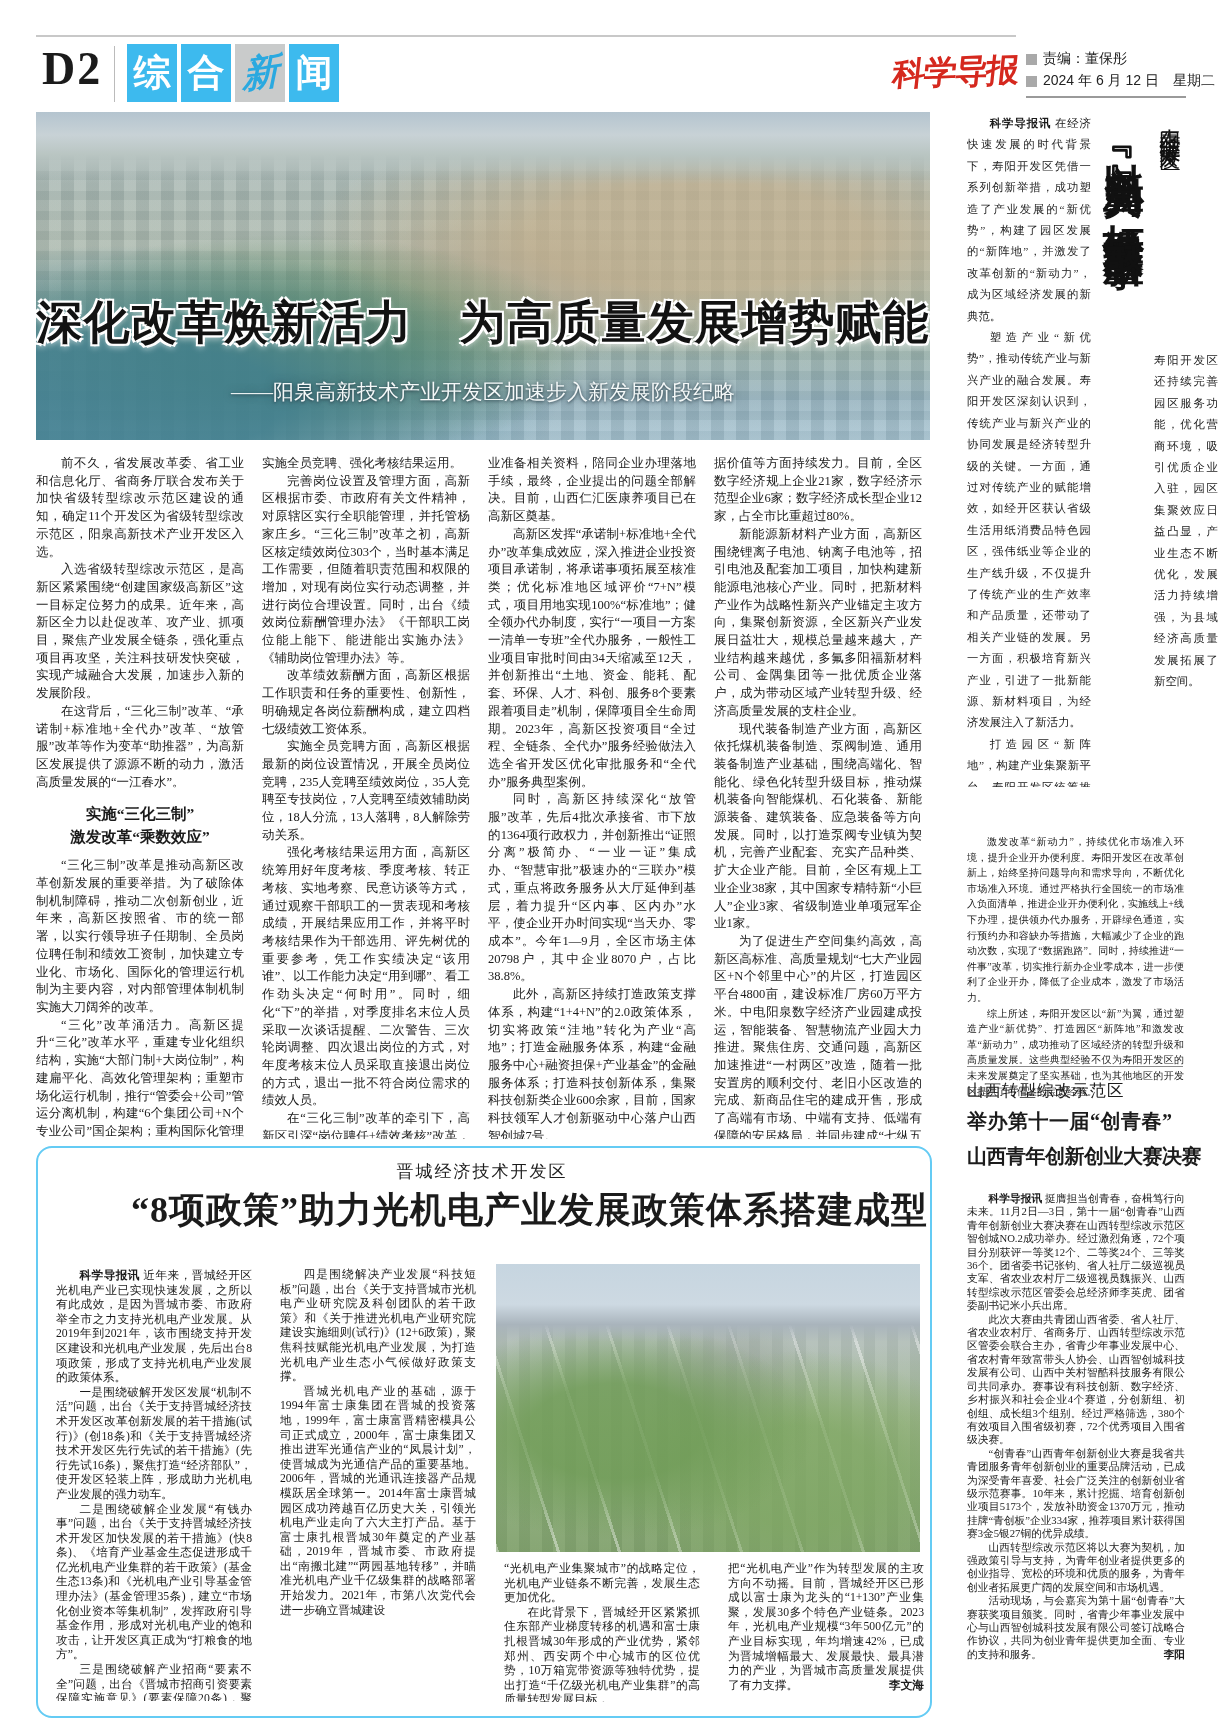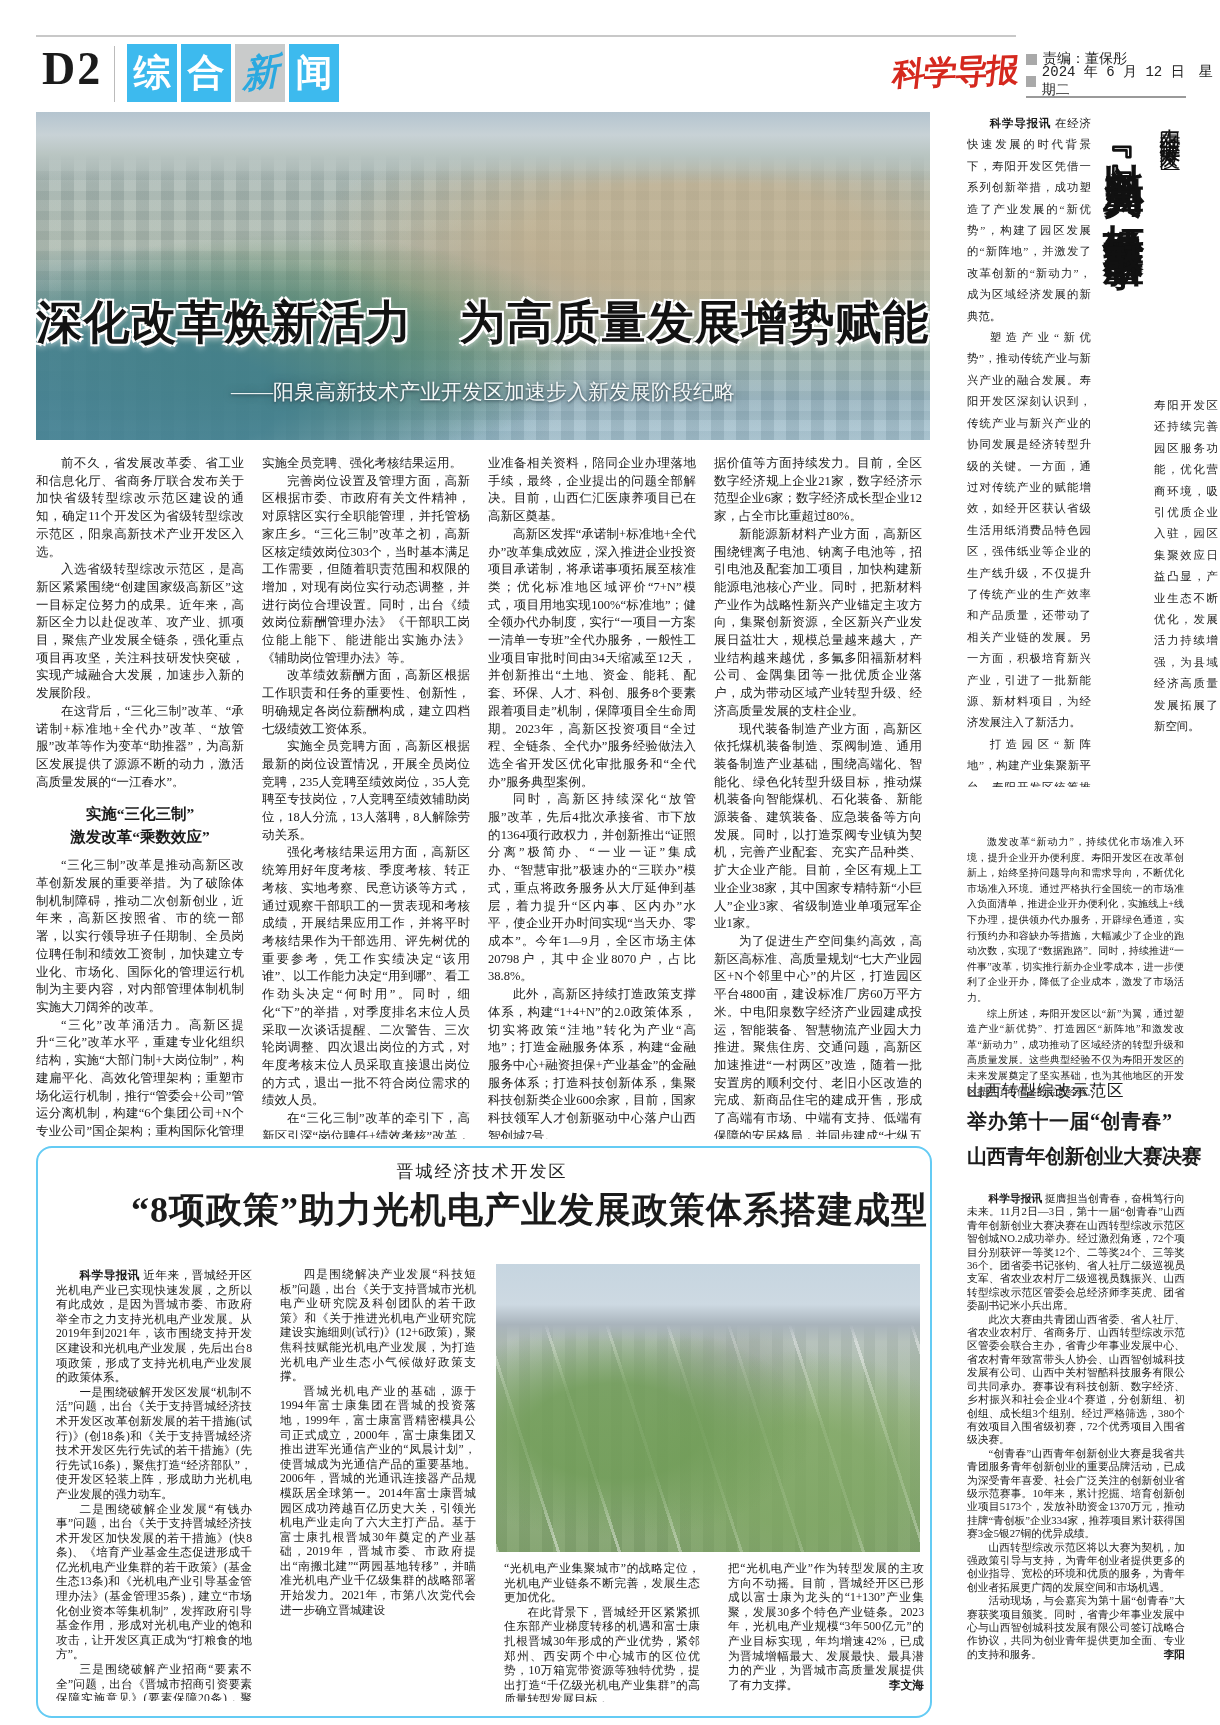--- a/index.html
+++ b/index.html
@@ -10,21 +10,21 @@
   .top-rule{left:36px;top:35px;width:980px;height:2px;background:#c8c8c8;}
   .edition{left:42px;top:42px;font-size:46px;font-weight:bold;letter-spacing:2px;font-family:"Liberation Serif",serif;}
   .hdr-div{left:114px;top:46px;width:1px;height:56px;background:#bbb;}
   .tiles{left:127px;top:44px;display:flex;gap:4px;font-family:"Liberation Sans","DejaVu Sans",sans-serif;}
   .tile{width:50px;height:58px;display:flex;align-items:center;justify-content:center;
         font-size:37px;font-weight:bold;color:#fff;background:#3dbaee;}
   .tile.gray{background:#c9cbcb;color:#2aa9e0;font-style:italic;transform-origin:center;}
   .tile.gray span{display:inline-block;transform:rotate(-8deg) skewX(-6deg);}
   .masthead{left:893px;top:50px;width:125px;font-size:33px;font-weight:bold;color:#d5281e;
             transform:skewX(-8deg) rotate(-2deg);letter-spacing:-2px;white-space:nowrap;}
-  .hdr-info{left:1026px;top:48px;font-family:Liberation Mono, monospace;font-size:14px;color:#222;}
+  .hdr-info{left:1026px;top:48px;font-family:Liberation Sans, sans-serif;font-size:14px;color:#222;}
   .hdr-info .row{display:flex;align-items:center;height:22px;}
   .sq{display:inline-block;width:11px;height:11px;background:#a9a9a9;margin-right:6px;}
   .date-rule{left:1026px;top:96px;width:160px;height:2px;background:#9a9a9a;}
   
   .lead-photo{left:36px;top:112px;width:894px;height:328px;overflow:hidden;
     background:
       linear-gradient(180deg,#b4c4cf 0,#c8d2d6 7%,#b9c5c2 13%,rgba(185,197,194,0) 22%),
       radial-gradient(ellipse at 10% 88%,rgba(62,125,142,.85) 0 14%,rgba(62,125,142,0) 38%),
       radial-gradient(ellipse at 28% 72%,rgba(93,139,94,.7) 0 13%,rgba(93,139,94,0) 34%),
       radial-gradient(ellipse at 74% 38%,rgba(201,176,137,.65) 0 18%,rgba(201,176,137,0) 42%),
@@ -47,21 +47,21 @@
   .inline-by{float:right;font-weight:bold;}
   
   .sy-colL{left:967px;top:113px;width:124px;height:674px;overflow:hidden;
     font-size:11.4px;line-height:21.4px;text-align:justify;}
   .sy-head{left:1094px;top:130px;height:660px;width:60px;writing-mode:vertical-rl;
     font-family:"Liberation Sans","DejaVu Sans",sans-serif;font-weight:900;font-size:41px;
     letter-spacing:3px;color:#111;line-height:60px;}
   .sy-kicker{left:1156px;top:112px;height:230px;writing-mode:vertical-rl;
     font-size:21px;letter-spacing:3px;color:#111;}
   .sy-colR{left:1154px;top:350px;width:64px;height:434px;overflow:hidden;
-    font-size:11.4px;line-height:21.4px;text-align:justify;margin-top:45px;}
+    font-size:11.4px;line-height:21.4px;text-align:justify;}
   .sy-bottom{left:967px;top:790px;width:217px;height:266px;overflow:hidden;
     font-size:10px;line-height:15.6px;text-align:justify;margin-top:44px;}
   
   .cq-rule{left:967px;top:1066px;width:216px;height:1px;background:#8a8a8a;}
   .cq-kicker{left:967px;top:1080px;font-size:16.5px;letter-spacing:1px;}
   .cq-h1{left:967px;top:1108px;font-size:20px;font-weight:bold;letter-spacing:.5px;}
   .cq-h2{left:967px;top:1143px;font-size:20px;font-weight:bold;letter-spacing:-.5px;white-space:nowrap;}
   .cq-body{left:967px;top:1192px;width:218px;height:508px;overflow:hidden;
     font-size:10.7px;line-height:13.4px;text-align:justify;}
   

